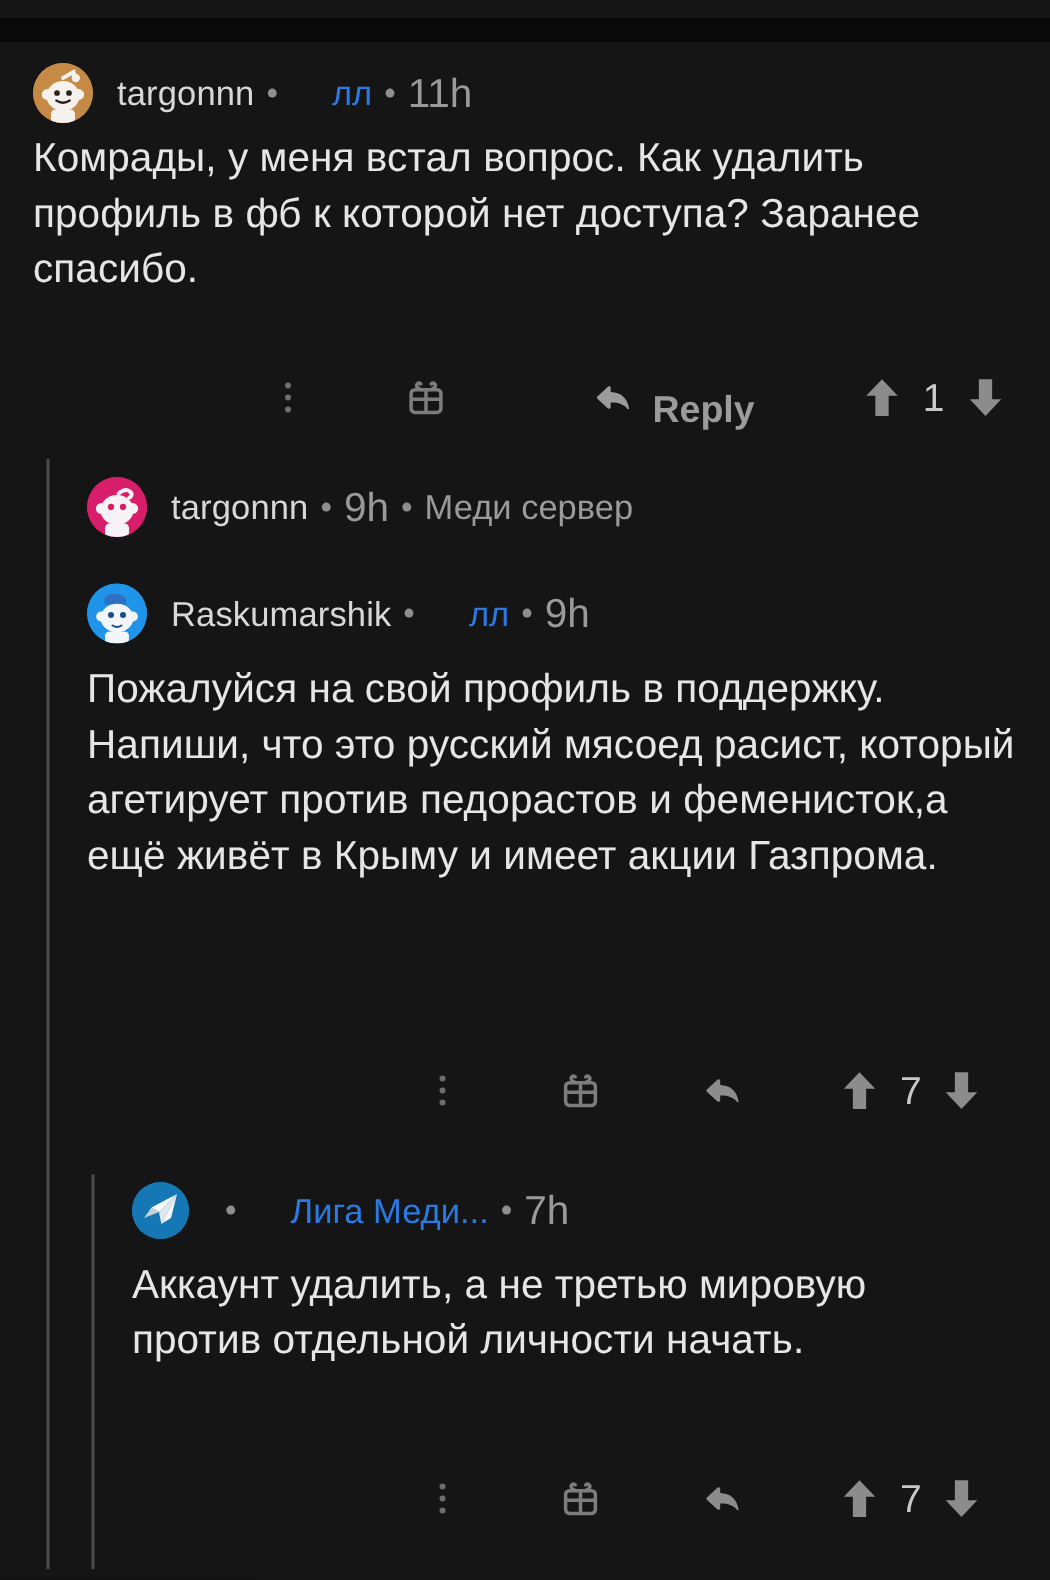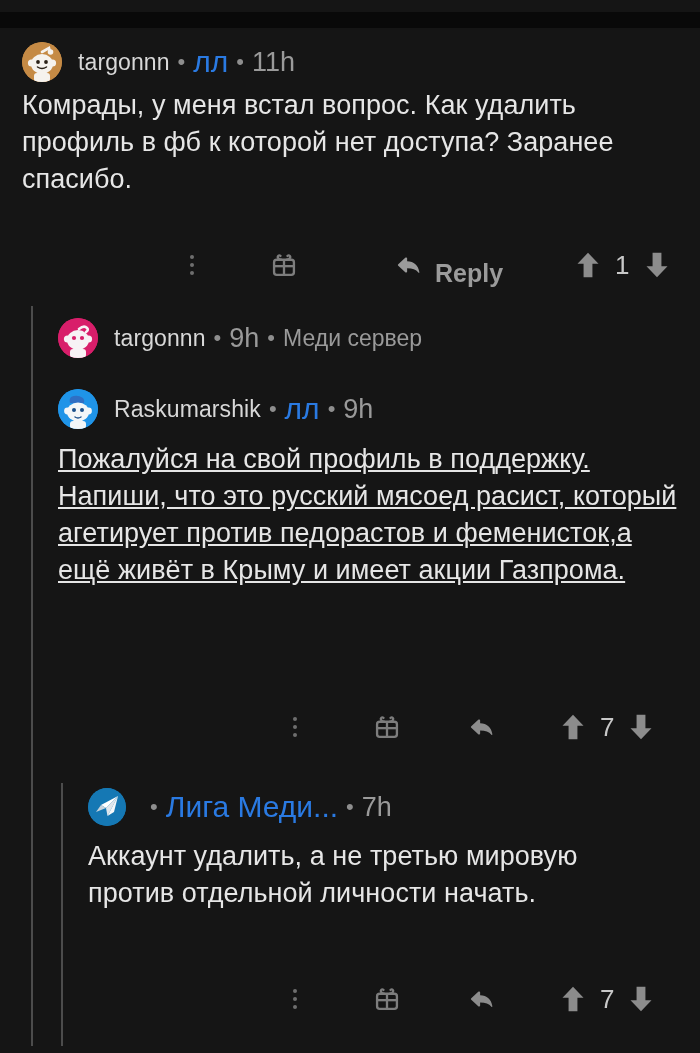--- a/index.html
+++ b/index.html
@@ -67,22 +67,23 @@
     font-size: 23px;
     color: #d8d8d8;
     letter-spacing: 0.1px;
   }
   .sep {
     color: #8e8e8e;
     font-size: 22px;
     padding: 0 8px;
   }
   .flair-link {
-    font-size: 30px;
+    font-size: 23px;
     color: #2a7ae2;
+    margin-left: 28px;
   }
   .meta {
     font-size: 27px;
     color: #9a9a9a;
   }
   .flair-plain {
     font-size: 23px;
     color: #9a9a9a;
   }
 
@@ -257,21 +258,21 @@
         </svg>
       </span>
       <span style="display:inline-block;width:16px;"></span>
       <span class="author">Raskumarshik</span>
       <span class="sep">•</span>
       <span class="flair-link">лл</span>
       <span class="sep">•</span>
       <span class="meta">9h</span>
     </div>
 
-    <div class="c-body" style="margin-top:12px; width:625px;text-decoration:underline;">Пожалуйся на свой профиль в поддержку. Напиши, что это русский мясоед расист, который агетирует против педорастов и феменисток,а ещё живёт в Крыму и имеет акции Газпрома.</div>
+    <div class="c-body" style="margin-top:12px; width:625px;">Пожалуйся на свой профиль в поддержку. Напиши, что это русский мясоед расист, который агетирует против педорастов и феменисток,а ещё живёт в Крыму и имеет акции Газпрома.</div>
   </div>
 
   <div class="actions" style="left:278px; top:710px; width:400px;">
     <span class="act dots" style="width:34px;height:34px;">
       <i></i>
         <i></i>
         <i></i>
     </span>
     <span style="width:58px;"></span>
     <span class="act" style="width:34px;height:34px;">

